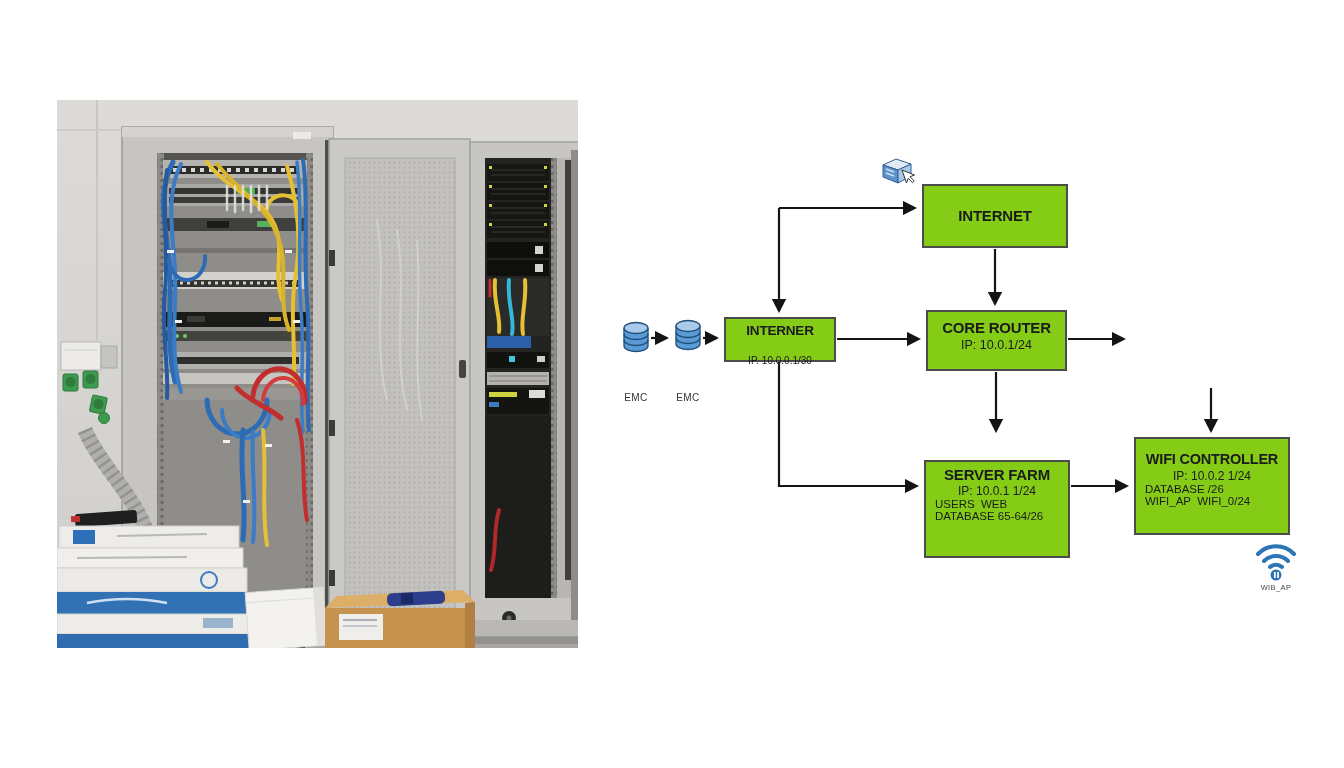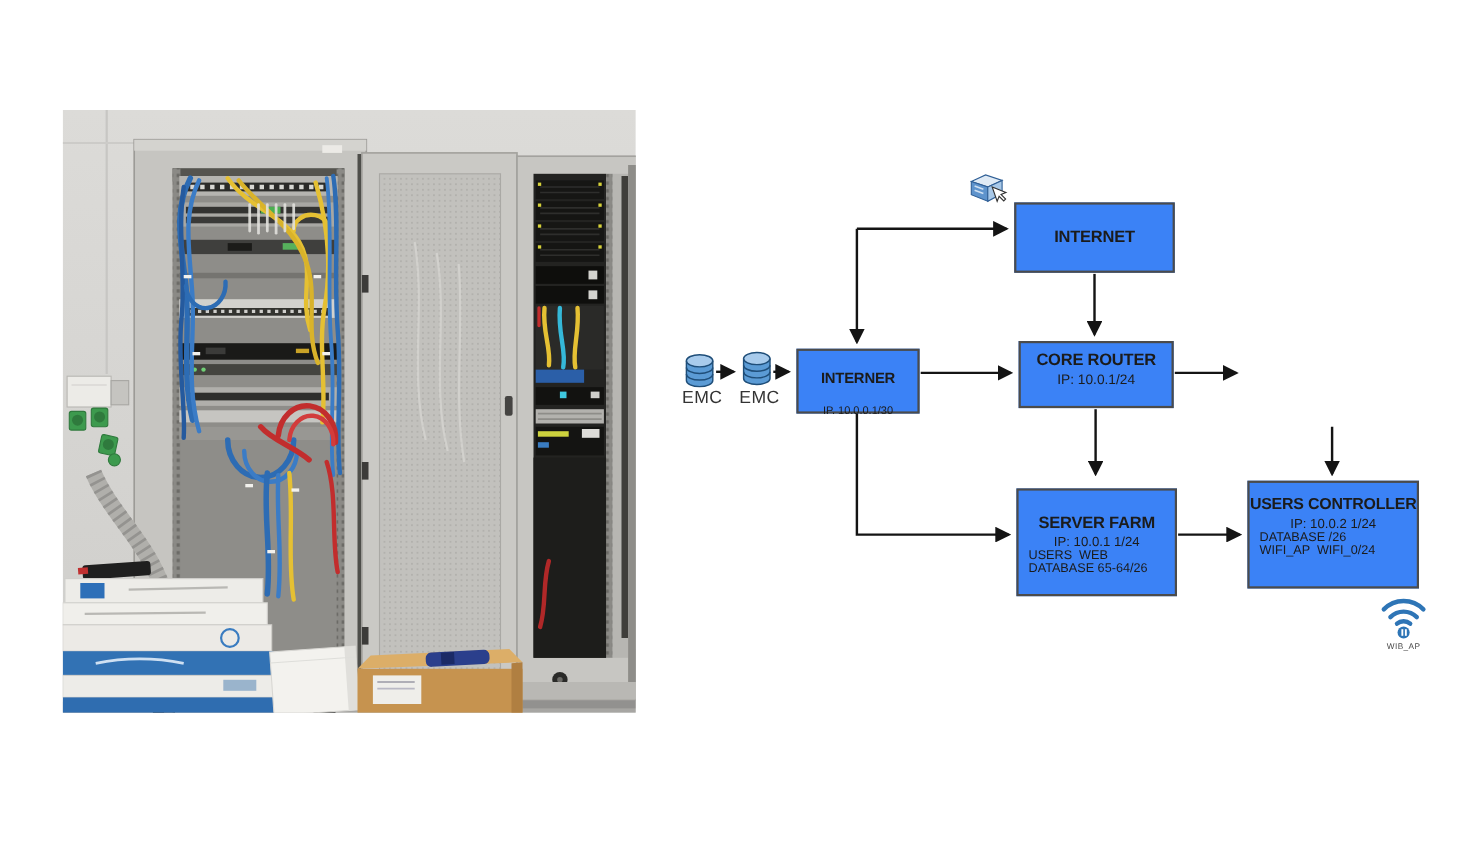--- a/index.html
+++ b/index.html
@@ -8,52 +8,52 @@
     background:#ffffff;
     font-family:"Liberation Sans", sans-serif;
   }
   
   .photo-wrap{position:absolute;left:57px;top:100px;width:521px;height:548px;}
   .photo-wrap svg{display:block;}
   
   .diagram-layer{position:absolute;left:0;top:0;width:1344px;height:768px;}
   .connectors{position:absolute;left:0;top:0;pointer-events:none;}
   .node{
-    position:absolute;background:#3b82f6;border:2px solid #4b4b4b;
+    position:absolute;background:#84cc16;border:2px solid #4b4b4b;
     box-sizing:border-box;color:#1b1b1b;display:flex;flex-direction:column;
   }
   .node .title{font-weight:bold;text-align:center;letter-spacing:-0.2px;line-height:1.15;}
   .node .ip{text-align:center;}
   .node .kv{display:flex;justify-content:space-between;padding:0 9px;}
   .node .row{padding:0 9px;white-space:pre;}
   .n-internet{left:922px;top:184px;width:146px;height:64px;justify-content:center;}
   .n-internet .title{font-size:15px;}
-  .n-interner{left:724px;top:317px;width:112px;height:59px;padding-top:17px;}
+  .n-interner{left:724px;top:317px;width:112px;height:45px;padding-top:4px;}
   .n-interner .title{font-size:13.5px;}
   .n-interner .ip{font-size:10px;margin-top:16px;}
   .n-core{left:926px;top:310px;width:141px;height:61px;padding-top:7px;}
   .n-core .title{font-size:15px;}
   .n-core .ip{font-size:12.5px;margin-top:2px;}
   .n-dist{left:1131px;top:292px;width:159px;height:95px;padding-top:11px;}
   .n-dist .title{font-size:14px;width:120px;margin:0 auto;}
   .n-dist .kv{font-size:11.5px;margin-top:4px;}
   .n-dist .kv + .kv{margin-top:2px;}
-  .n-farm{left:924px;top:444px;width:146px;height:98px;padding-top:21px;}
+  .n-farm{left:924px;top:460px;width:146px;height:98px;padding-top:4px;}
   .n-farm .title{font-size:15px;}
   .n-farm .ip{font-size:12px;margin-top:1px;}
   .n-farm .row{font-size:11.5px;}
   .n-farm .row:first-of-type{margin-top:8px;}
   .n-wifi{left:1134px;top:437px;width:156px;height:98px;padding-top:12px;}
   .n-wifi .title{font-size:14.5px;}
   .n-wifi .ip{font-size:12px;margin-top:1px;}
   .n-wifi .row{font-size:11.5px;}
   .n-wifi .row:first-of-type{margin-top:8px;}
   .icon-abs{position:absolute;}
   .mini-label{
-    position:absolute;font-size:16px;color:#333;text-align:center;letter-spacing:.4px;
+    position:absolute;font-size:10px;color:#333;text-align:center;letter-spacing:.4px;margin-top:39px;
   }
   .wifi-label{position:absolute;font-size:7.5px;color:#4a4a4a;text-align:center;letter-spacing:.4px;}
 </style>
 </head>
 <body>
 
 <div class="photo-wrap">
 <svg width="521" height="548" viewBox="0 0 521 548">
   <defs>
     <pattern id="mesh" width="5" height="5" patternUnits="userSpaceOnUse">
@@ -325,21 +325,21 @@
 
 
   <div class="node n-farm">
     <div class="title">SERVER FARM</div>
     <div class="ip">IP: 10.0.1 1/24</div>
     <div class="row">USERS  WEB</div>
     <div class="row">DATABASE 65-64/26</div>
   </div>
 
   <div class="node n-wifi">
-    <div class="title">USERS CONTROLLER</div>
+    <div class="title">WIFI CONTROLLER</div>
     <div class="ip">IP: 10.0.2 1/24</div>
     <div class="row">DATABASE /26</div>
     <div class="row">WIFI_AP  WIFI_0/24</div>
   </div>
 
   <svg class="icon-abs" style="left:622px;top:320px;" width="28" height="34" viewBox="0 0 28 34">
     <path d="M2,8 V26 A12,5.5 0 0 0 26,26 V8" fill="#5b9bd5" stroke="#1f4e79" stroke-width="1.3"></path>
     <path d="M2,14 A12,5.5 0 0 0 26,14" fill="none" stroke="#1f4e79" stroke-width="1.3"></path>
     <path d="M2,20 A12,5.5 0 0 0 26,20" fill="none" stroke="#1f4e79" stroke-width="1.3"></path>
     <ellipse cx="14" cy="8" rx="12" ry="5.5" fill="#a8cbec" stroke="#1f4e79" stroke-width="1.3"></ellipse>

